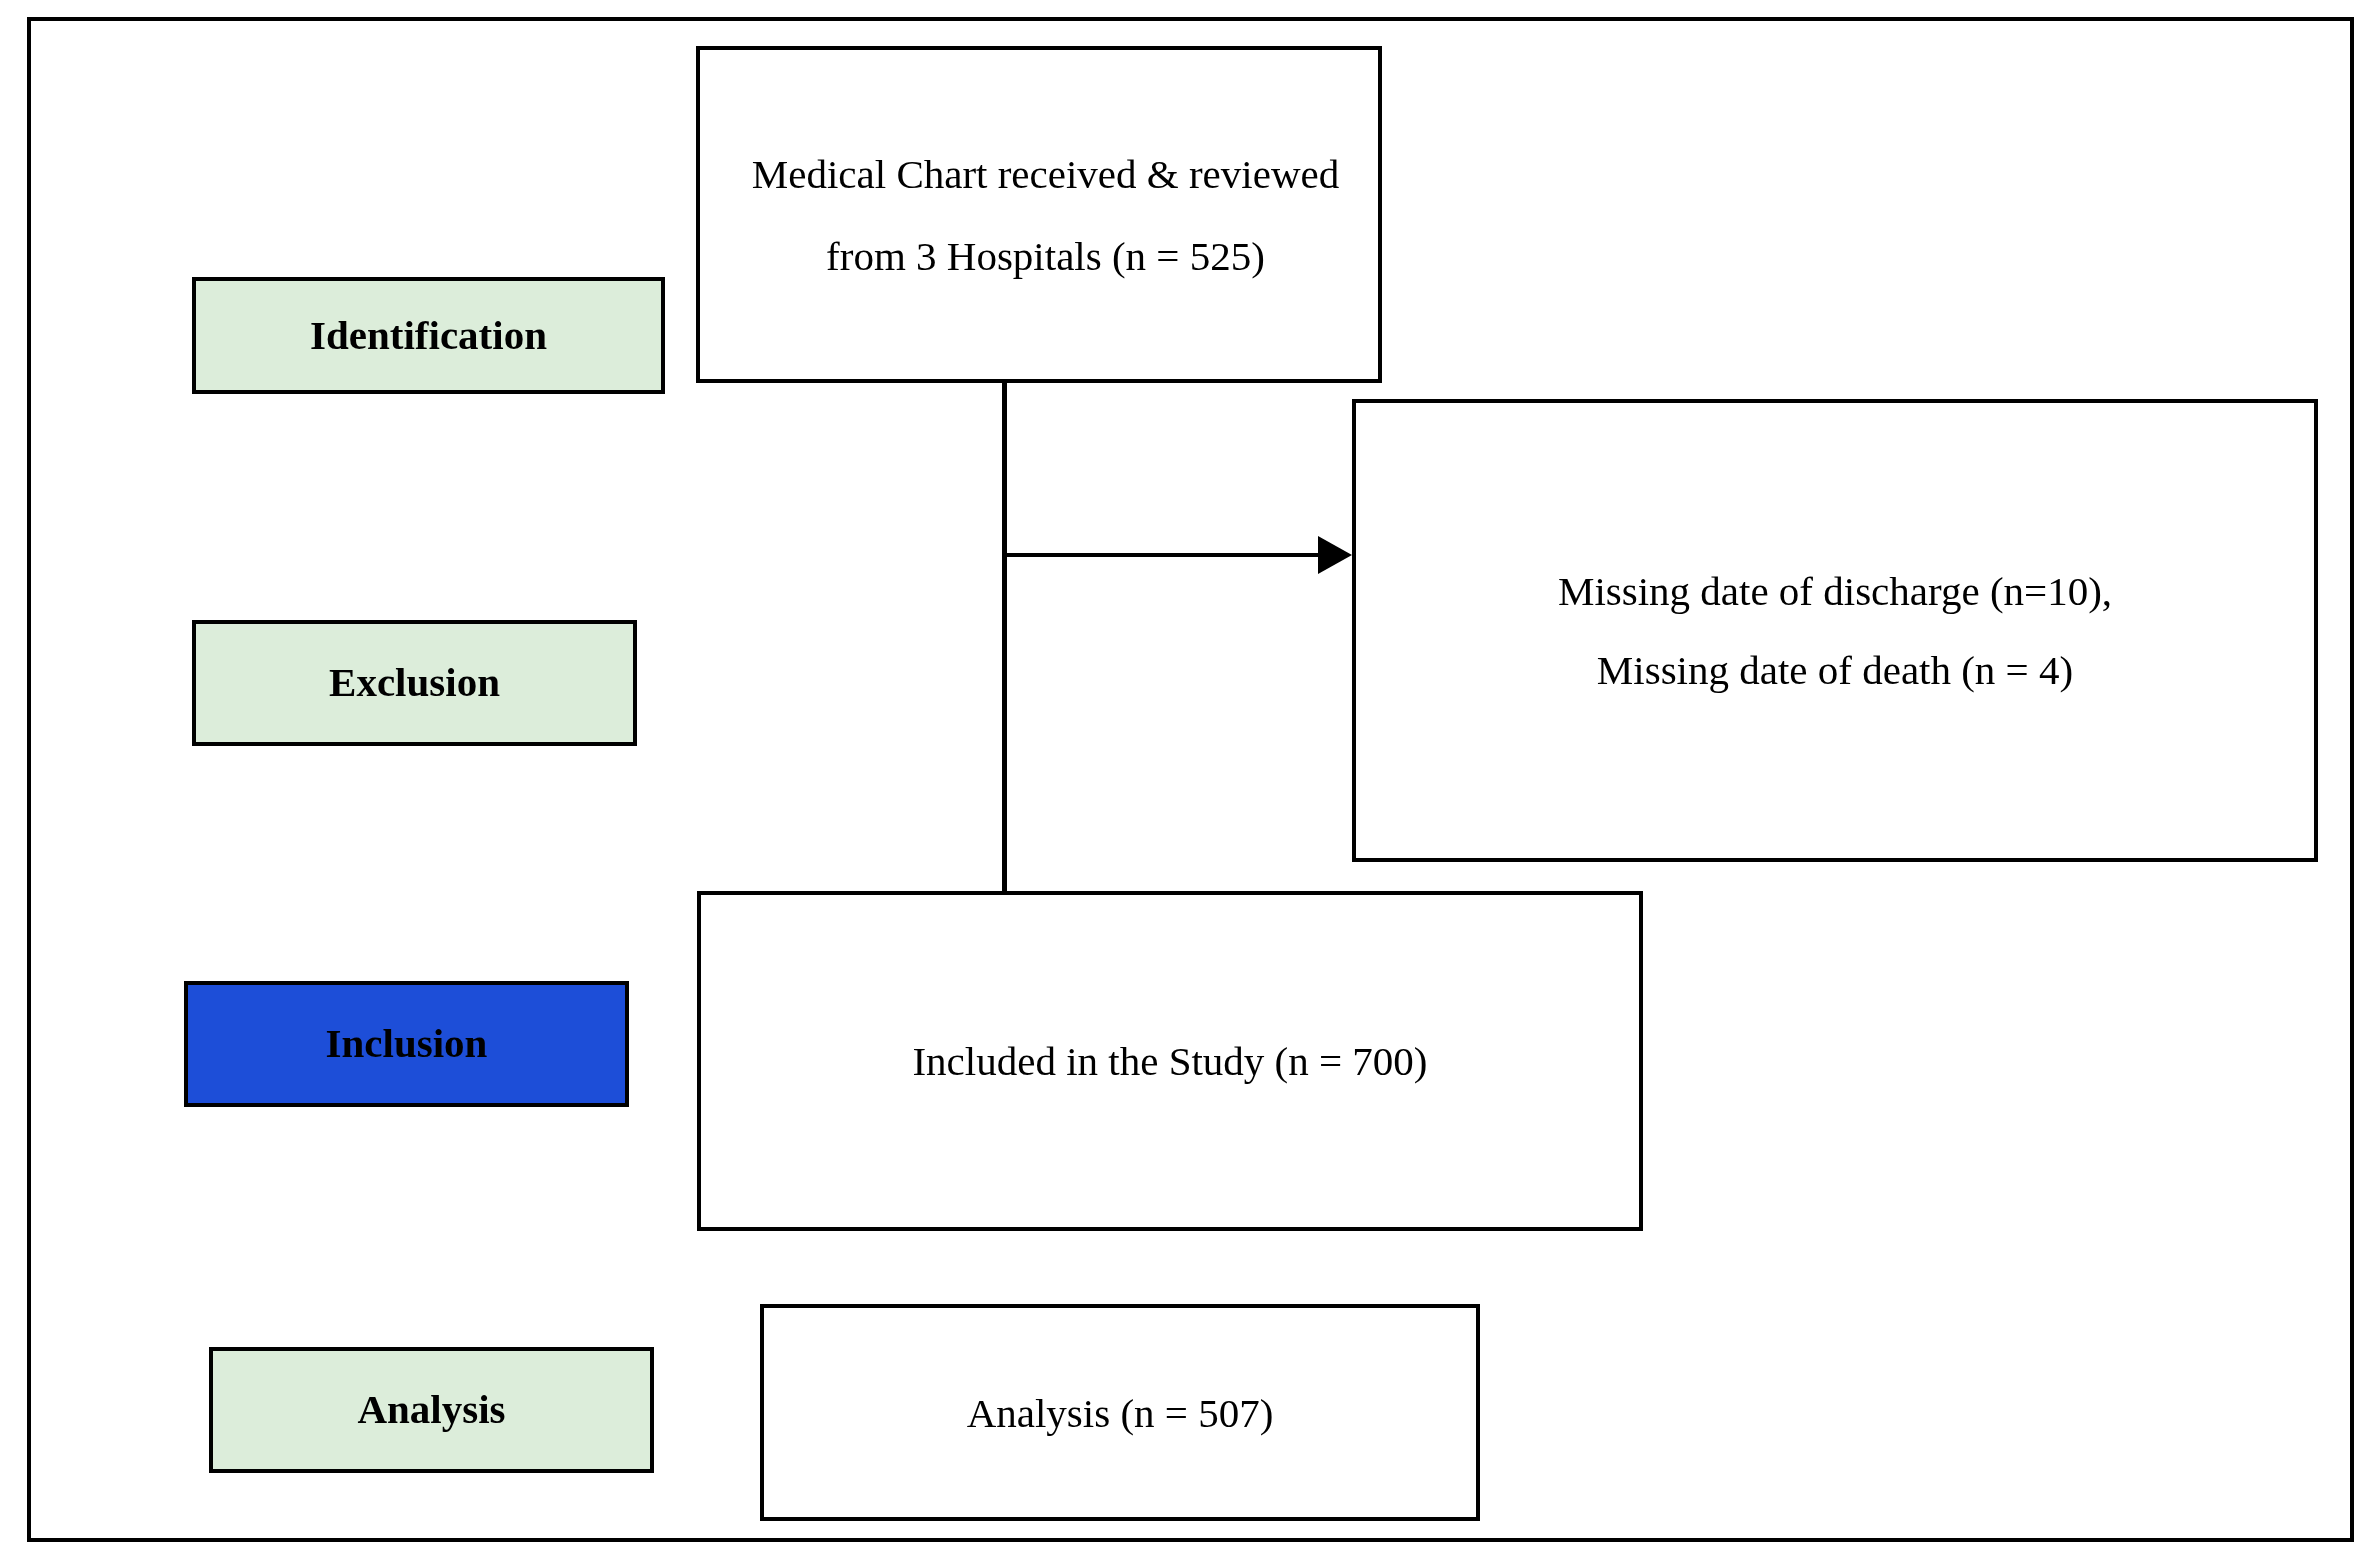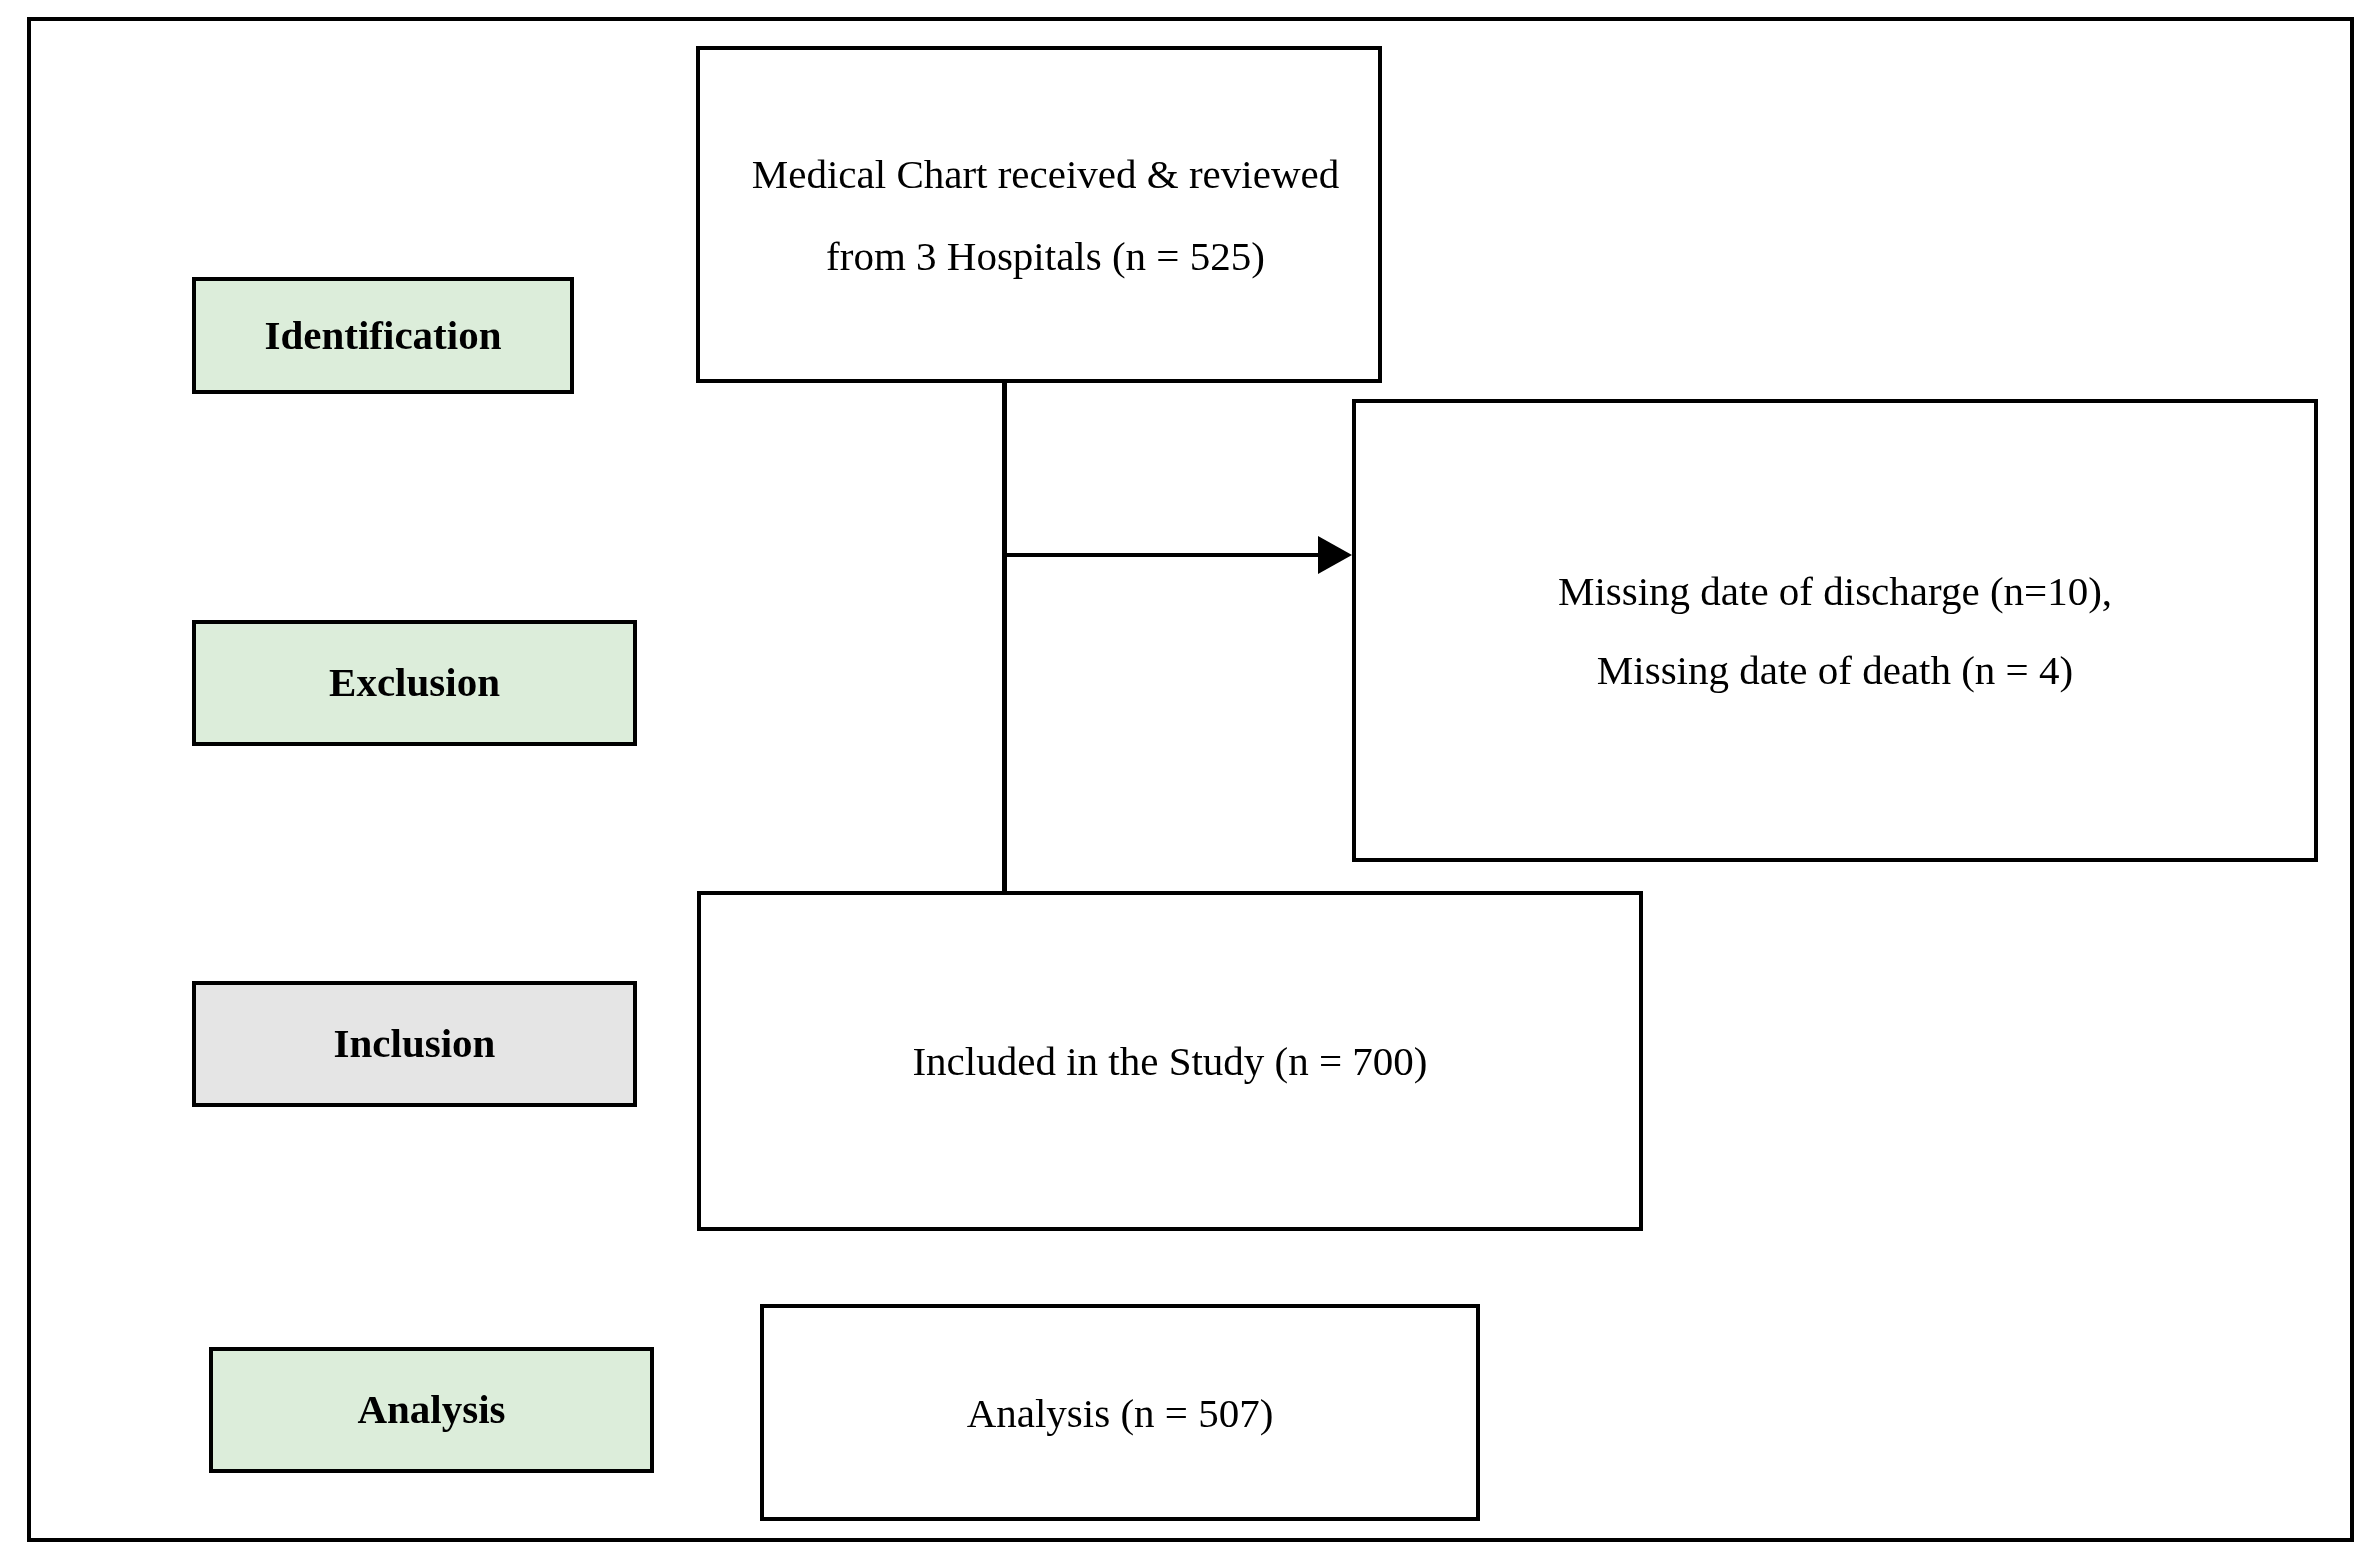--- a/index.html
+++ b/index.html
@@ -97,29 +97,29 @@
 <div id="canvas">
 
   <div id="outer-frame"></div>
 
   <div class="conn-v" style="left:1002px; top:340px; height:557px;"></div>
 
   <div class="conn-h" style="left:1004px; top:553px; width:340px;"></div>
 
   <div class="arrow-head" style="left:1318px; top:536px;"></div>
 
-  <div class="stage-box" style="left:192px; top:277px; width:382px; height:117px; background:#dcedda;">
+  <div class="stage-box" style="left:192px; top:277px; width:473px; height:117px; background:#dcedda;">
     <span class="stage-text">Identification</span>
   </div>
 
   <div class="stage-box" style="left:192px; top:598px; width:445px; height:126px; background:#dcedda;margin-top:22px;">
     <span class="stage-text">Exclusion</span>
   </div>
 
-  <div class="stage-box" style="left:192px; top:981px; width:445px; height:126px; background:#e5e5e5;">
+  <div class="stage-box" style="left:184px; top:981px; width:445px; height:126px; background:#1d4ed8;">
     <span class="stage-text">Inclusion</span>
   </div>
 
   <div class="stage-box" style="left:209px; top:1347px; width:445px; height:126px; background:#dcedda;">
     <span class="stage-text">Analysis</span>
   </div>
 
   <div class="flow-box" style="left:696px; top:46px; width:686px; height:337px;padding-left:13px;">
     <span class="box-text">Medical Chart received &amp; reviewed from 3 Hospitals (n = 525)</span>
   </div>

